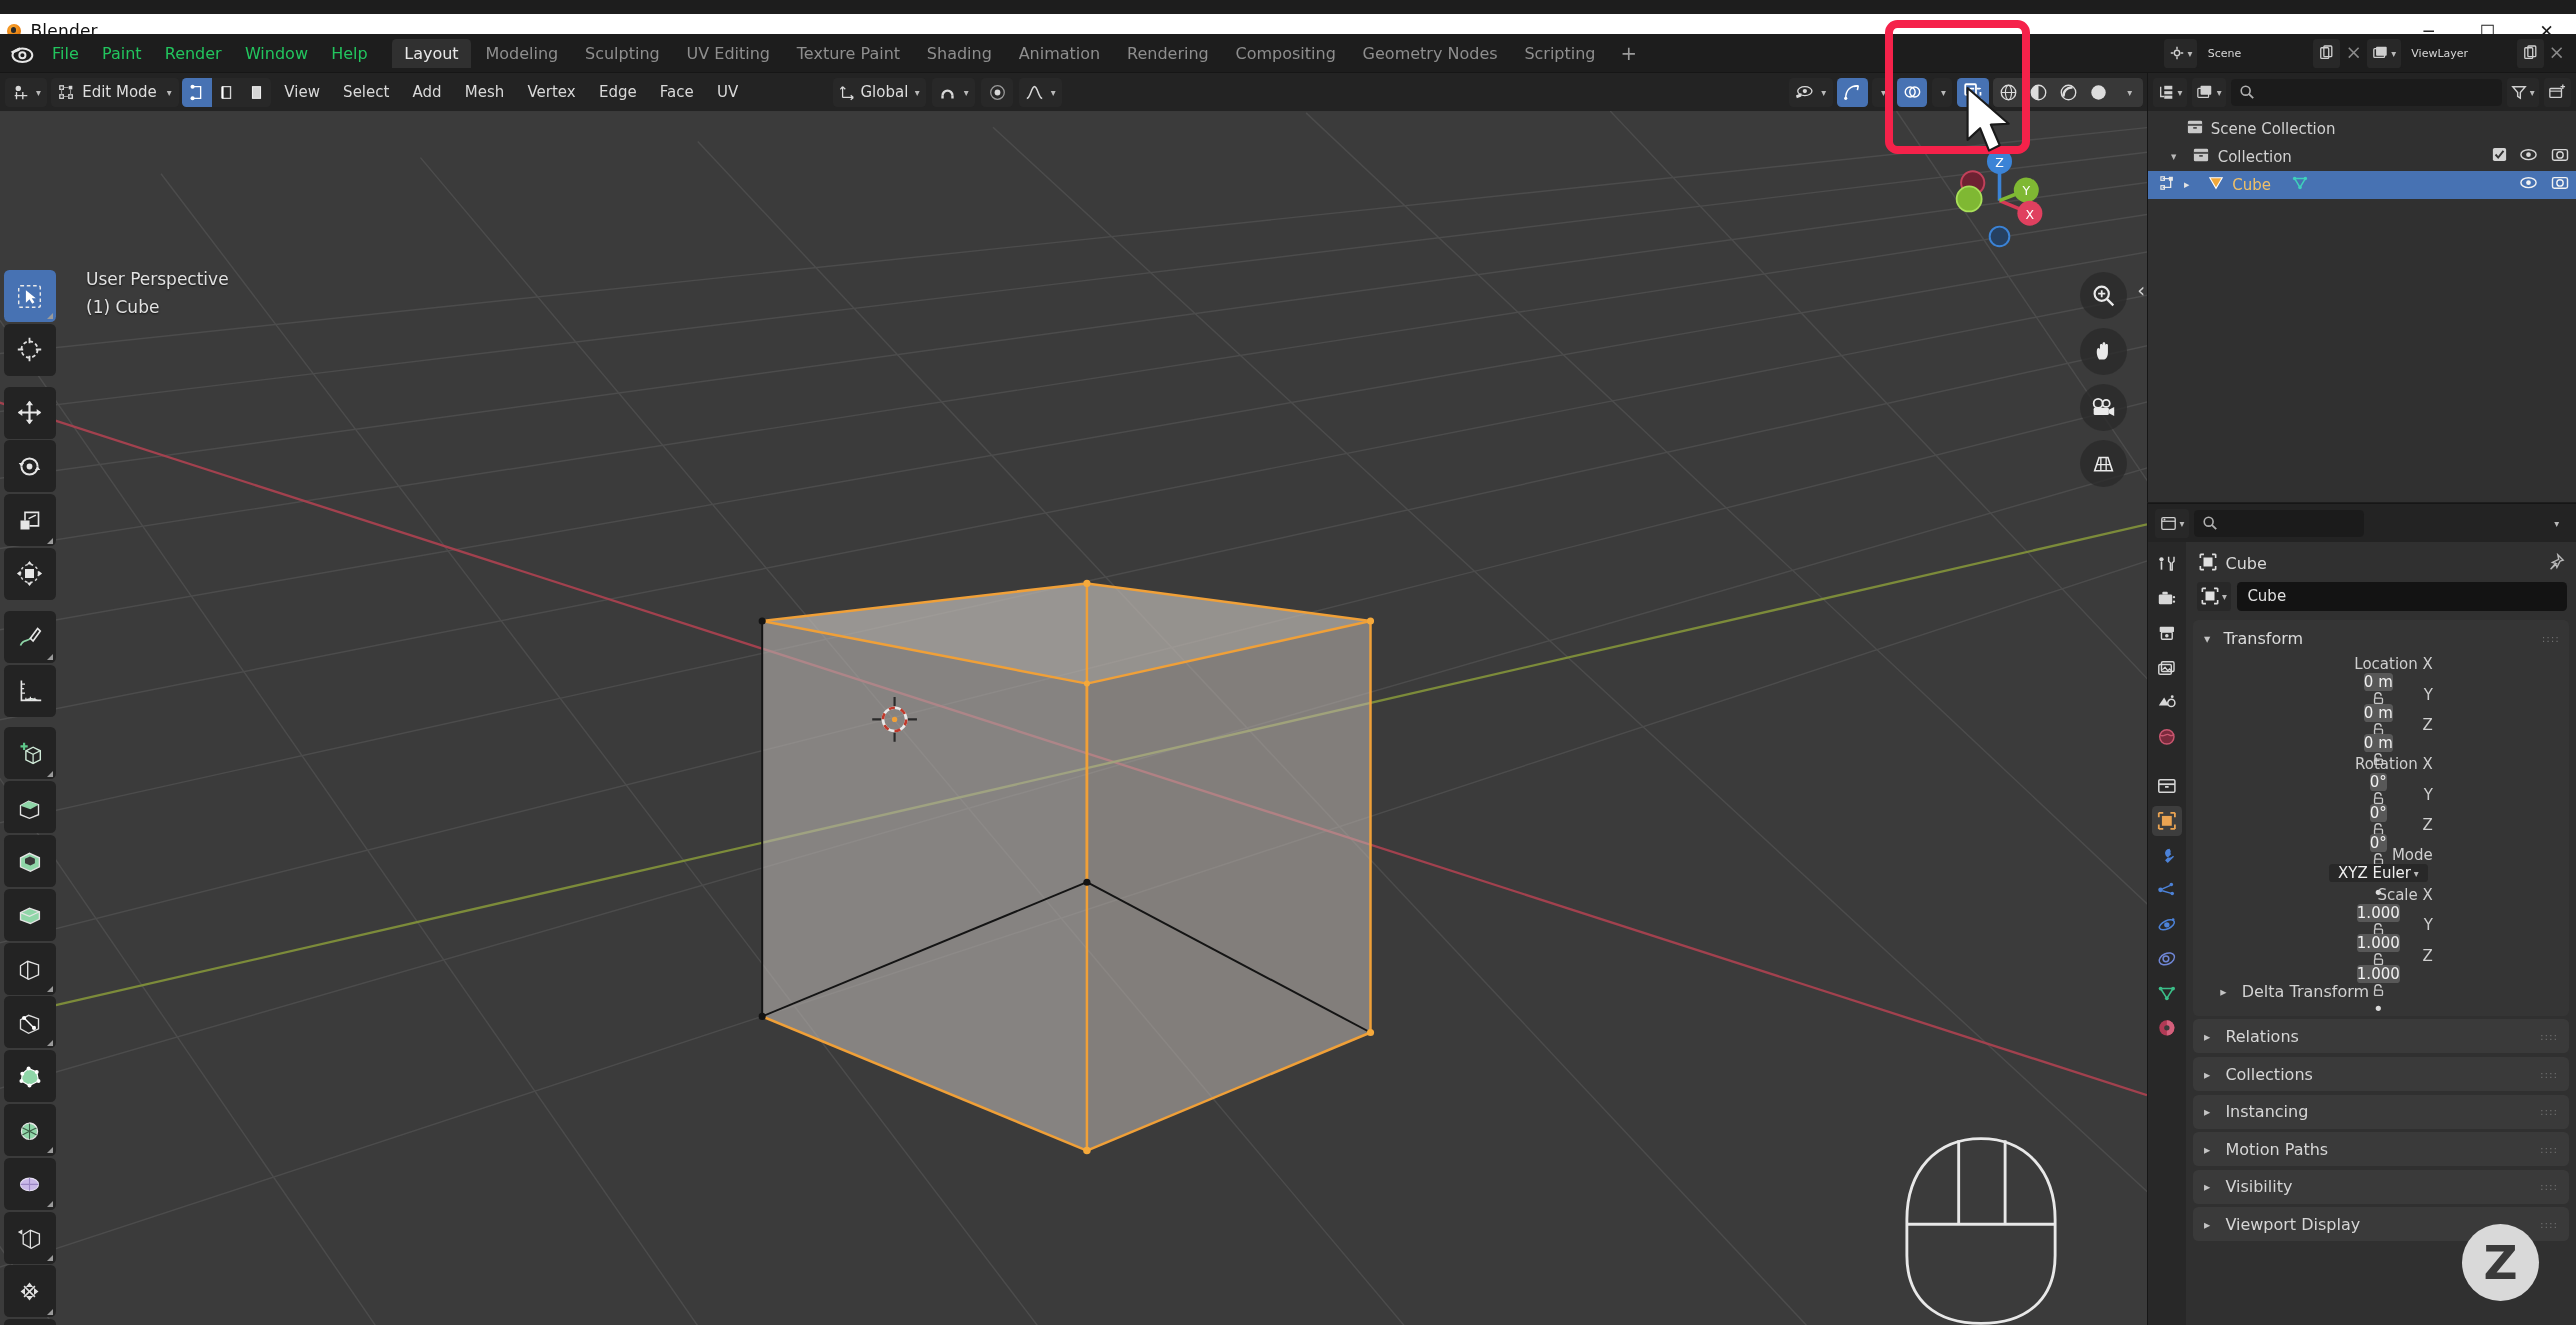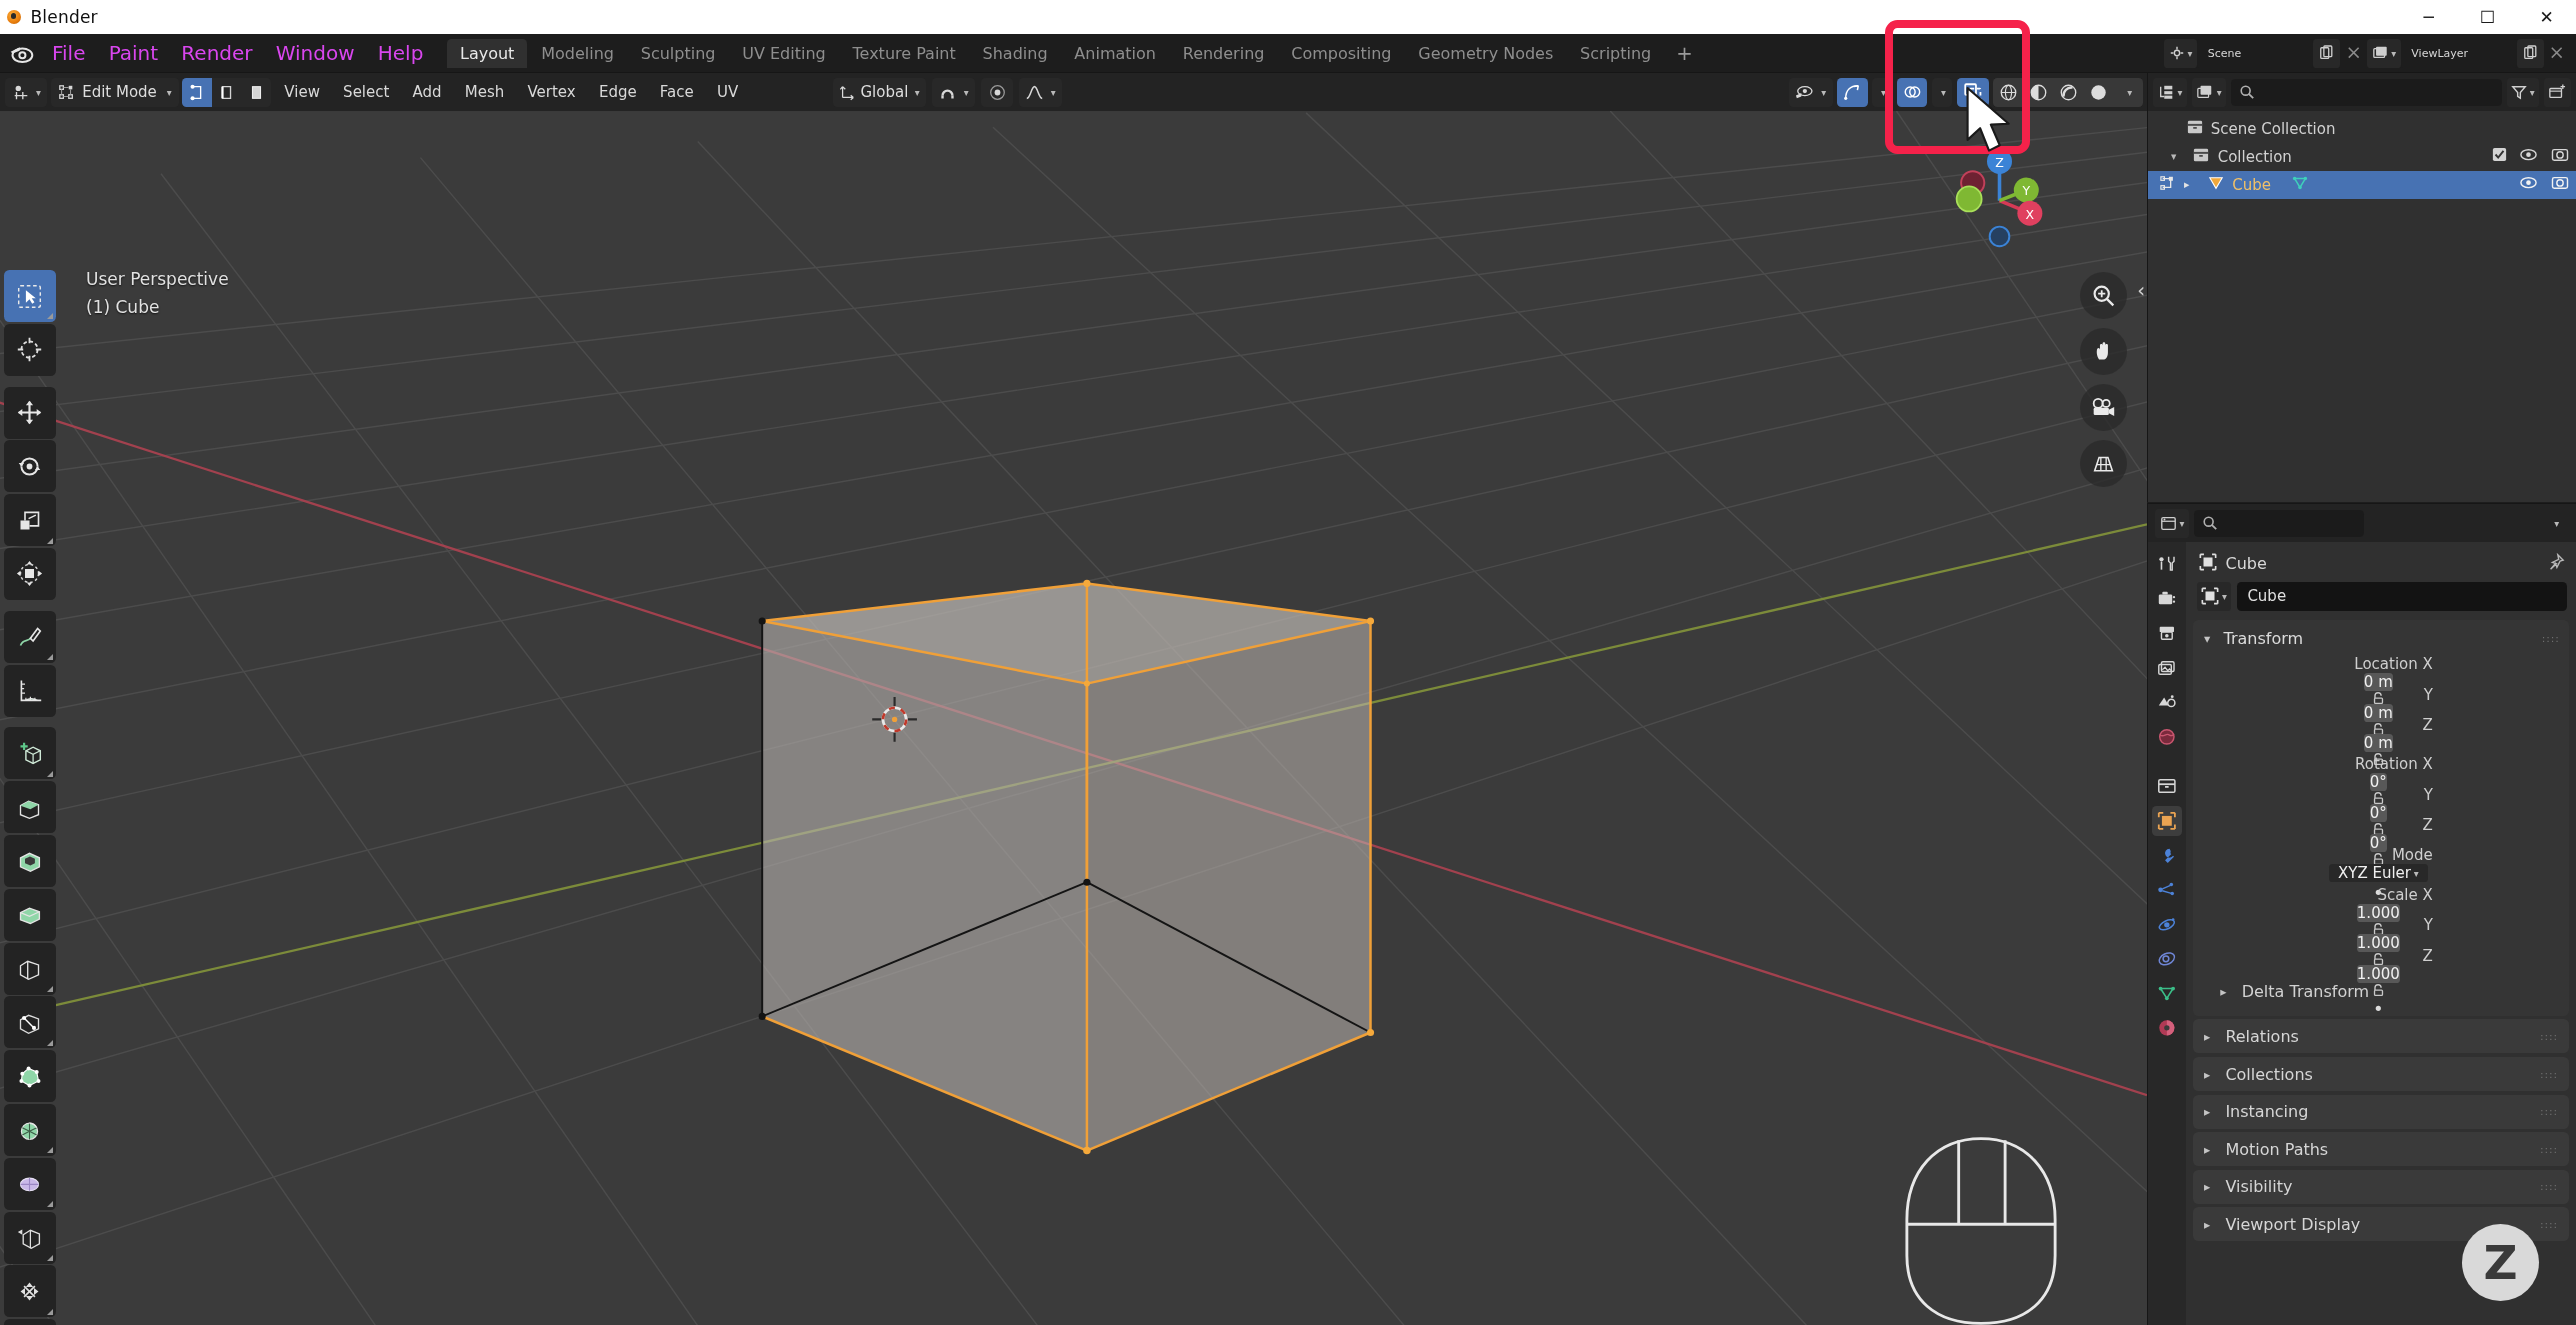--- a/index.html
+++ b/index.html
@@ -7,21 +7,21 @@
     width: 2576px; height: 1326px;
     background: #1d1d1d;
     font-family: "DejaVu Sans", sans-serif;
     overflow: hidden;
     -webkit-font-smoothing: antialiased;
   }
   .app { position: relative; width: 2576px; height: 1326px; }
 
   
   .titlebar {
-    position: absolute; left: 0; top: 0; width: 2576px; height: 34px;
+    position: absolute; left: 0; top: 14px; width: 2576px; height: 34px;
     background: #ffffff; display: flex; align-items: center;
   }
   .titlebar .tb-logo {
     width: 14.3px; height: 14.3px; border-radius: 50%;
     background: radial-gradient(circle at 40% 35%, #ffb13b 0%, #e87d0d 60%, #b35c00 100%);
     margin-left: 7.2px; position: relative;
   }
   .titlebar .tb-logo::after {
     content:''; position:absolute; left:3.6px; top:3.6px; width:5.4px; height:5.4px;
     border-radius:50%; background:#2a2a2a;
@@ -40,22 +40,22 @@
     position: absolute; left: 0; top: 34px; width: 2576px; height: 39px;
     background: #1d1d1d; display: flex; align-items: center;
     border-bottom: 0.9px solid #161616;
   }
   .blender-icon {
     width: 27px; height: 27px; margin-left: 8px; margin-right: 5.4px;
     position: relative; flex: 0 0 auto;
   }
   .blender-icon svg { display:block; }
   .menu-item {
-    padding: 0 11.6px; height: 27px; line-height: 27px; color: #d946ef;
-    font-size: 20px; border-radius: 3.6px; white-space: nowrap;
+    padding: 0 11.6px; height: 27px; line-height: 27px; color: #22c55e;
+    font-size: 16px; border-radius: 3.6px; white-space: nowrap;
   }
   .ws-tabs { display: flex; align-items: center; margin-left: 12.5px; gap: 1.8px; }
   .ws-tab {
     padding: 0 12.5px; height: 29px; line-height: 29px; font-size: 16px;
     color: #8e8e8e; border-radius: 4.5px 4.5px 0 0; white-space: nowrap;
   }
   .ws-tab.active { background: #303030; color: #e8e8e8; }
   .ws-add { color:#9a9a9a; font-size: 19.7px; padding: 0 10.7px; line-height: 27px; }
 
   .scene-group {

